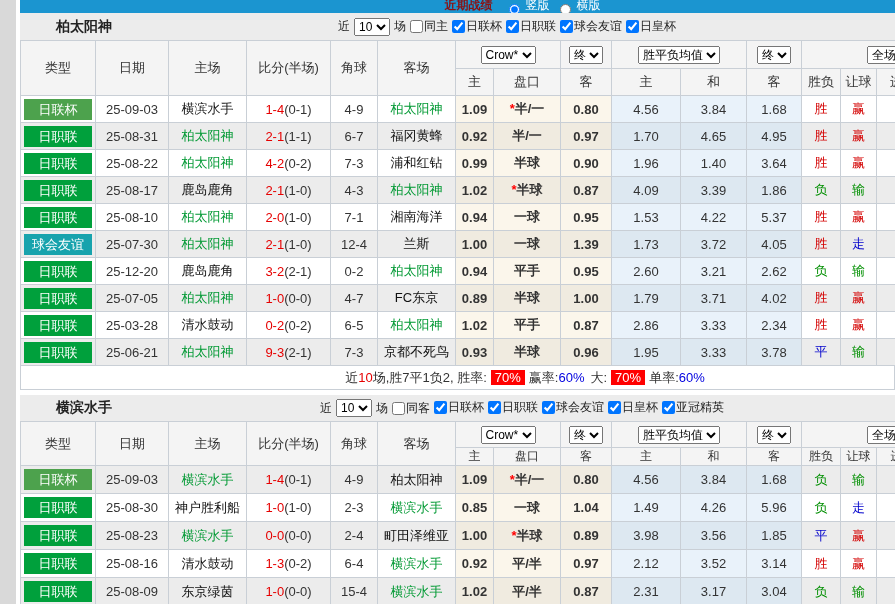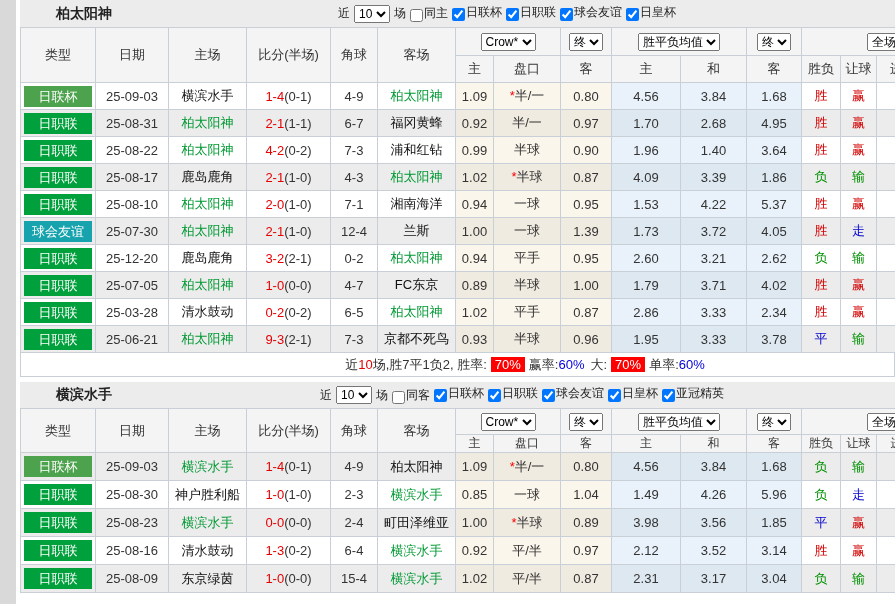--- a/index.html
+++ b/index.html
@@ -24,38 +24,38 @@
 
   
   .section-header { position:relative; background:#ececec; display:flex; align-items:center; }
   .sec1 .section-header { height:27px; }
   .sec2 .section-header { height:26px; }
   .team-title { font-weight:bold; font-size:14px; color:#222; margin-left:36px; }
   .filters { position:absolute; display:flex; align-items:center; font-size:12px; color:#222; white-space:nowrap; }
   .sec1 .filters { left:318px; }
   .sec2 .filters { left:300px; }
   .filters select { font-size:12px; margin:0 4px; }
-  .filters .cb { display:inline-flex; align-items:flex-end; margin-left:4px; }
+  .filters .cb { display:inline-flex; align-items:center; margin-left:4px; }
   .filters .cb input { margin:0 1px 0 0; width:13px; height:13px; }
 
   
   table { border-collapse:collapse; table-layout:fixed; width:896px; }
   th,td { border:1px solid #c9cfd6; text-align:center; padding:0; overflow:hidden; white-space:nowrap; font-weight:normal; }
   thead th { background:#f4f4f4; color:#333; }
   .t1 thead tr.selrow th { height:28px; }
   .t1 thead tr.subrow th { height:27px; }
   .t2 thead tr.selrow th { height:26px; }
   .t2 thead tr.subrow th { height:16px; font-size:12px; }
   .t1 tbody tr { height:27px; }
   .t2 tbody tr { height:28px; }
   thead select { font-size:12px; max-width:95%; }
   .scope-cell { text-align:right; padding-right:3px; }
 
   td { background:#fff; }
-  .col-h,.col-hcp,.col-a { background:#fbf6eb; }
+  .col-h,.col-hcp,.col-a { background:#fbf6eb;font-weight:bold; }
   .col-avgh,.col-avgd,.col-avga { background:#e9f2fa; }
   tbody.stripe-even tr:nth-child(even) td { background:#ececec; }
   tbody.stripe-even tr:nth-child(even) .col-h,
   tbody.stripe-even tr:nth-child(even) .col-hcp,
   tbody.stripe-even tr:nth-child(even) .col-a { background:#f0ebe0; }
   tbody.stripe-even tr:nth-child(even) .col-avgh,
   tbody.stripe-even tr:nth-child(even) .col-avgd,
   tbody.stripe-even tr:nth-child(even) .col-avga { background:#dde8f1; }
   tbody.stripe-odd tr:nth-child(odd) td { background:#ececec; }
   tbody.stripe-odd tr:nth-child(odd) .col-h,
@@ -90,20 +90,27 @@
   .summary .blue { color:#0000e0; }
   .gap5 { height:5px; background:#fff; }
 </style>
 </head>
 <body>
 
 <div class="left-strip"></div>
 
 <div class="content">
 
+  <div class="topbar">
+    <span class="bar-title">近期战绩</span>
+    <input type="radio" name="layout" checked="" style="">
+    <span>竖版</span>
+    <input type="radio" name="layout" style="">
+    <span>横版</span>
+  </div>
 
   <div class="sec1">
     <div class="section-header">
       <span class="team-title">柏太阳神</span>
       <span class="filters">
         <span>近</span>
         <select><option>10</option></select>
         <span>场</span>
         <label class="cb">
             <input type="checkbox" style="">
@@ -195,21 +202,21 @@
             </td>
             <td class="col-date">25-08-31</td>
             <td class="col-home"><span class="team green">柏太阳神</span></td>
             <td class="col-score"><span class="ft">2-1</span><span class="ht">(1-1)</span></td>
             <td class="col-corner">6-7</td>
             <td class="col-away"><span class="team">福冈黄蜂</span></td>
             <td class="col-h">0.92</td>
             <td class="col-hcp">半/一</td>
             <td class="col-a">0.97</td>
             <td class="col-avgh">1.70</td>
-            <td class="col-avgd">2.68</td>
+            <td class="col-avgd">4.65</td>
             <td class="col-avga">4.95</td>
             <td class="col-wdl"><span class="cr">胜</span></td>
             <td class="col-res"><span class="cr">赢</span></td>
             <td class="col-goal"></td>
           </tr>
           <tr>
             <td class="col-type">
               <span class="badge badge-league">日职联</span>
             </td>
             <td class="col-date">25-08-22</td>

